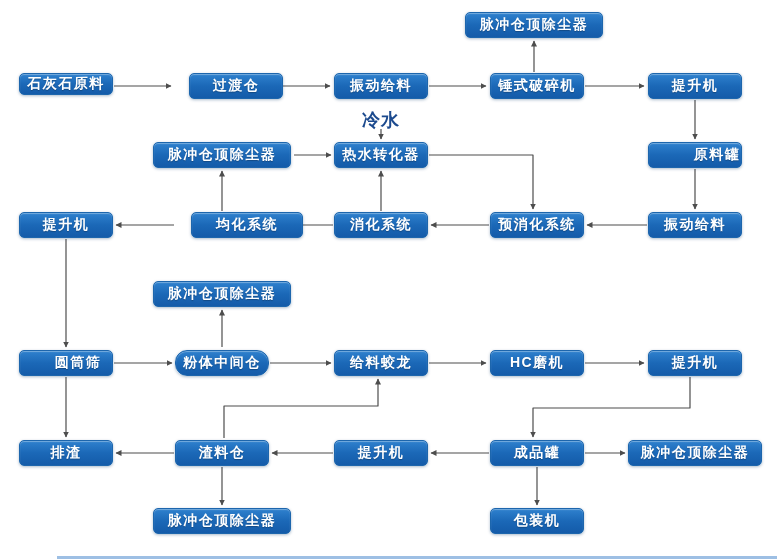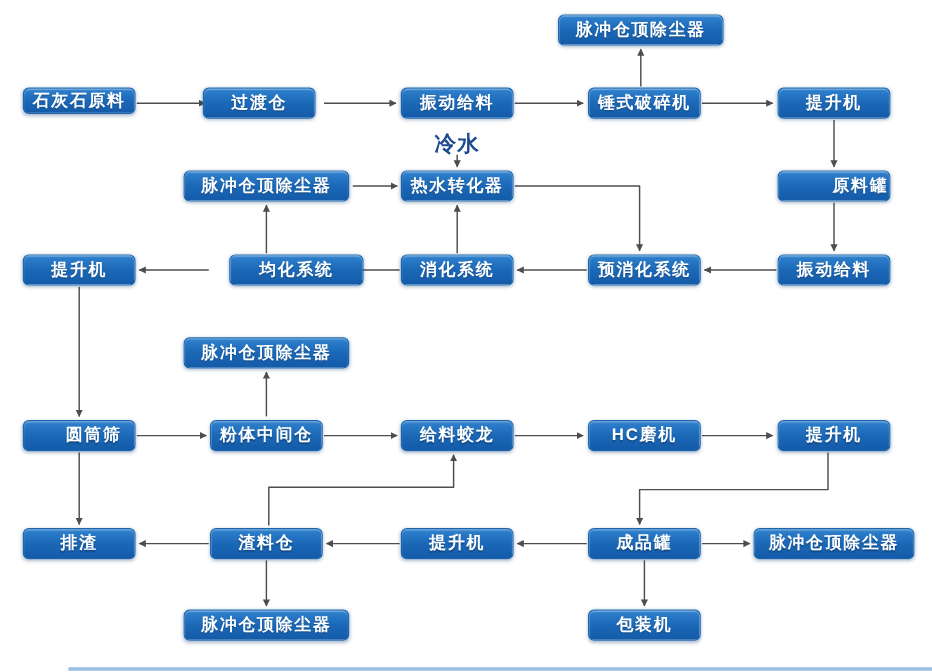--- a/index.html
+++ b/index.html
@@ -80,36 +80,36 @@
         <polyline points="489,453 431,453" fill="none" stroke="#4d4d4d" stroke-width="1.2" stroke-linejoin="round" marker-end="url(#arrowhead)"></polyline>
         <polyline points="333,453 272,453" fill="none" stroke="#4d4d4d" stroke-width="1.2" stroke-linejoin="round" marker-end="url(#arrowhead)"></polyline>
         <polyline points="174,453 116,453" fill="none" stroke="#4d4d4d" stroke-width="1.2" stroke-linejoin="round" marker-end="url(#arrowhead)"></polyline>
         <polyline points="224,438 224,406 378,406 378,379" fill="none" stroke="#4d4d4d" stroke-width="1.2" stroke-linejoin="round" marker-end="url(#arrowhead)"></polyline>
         <polyline points="222,467 222,505" fill="none" stroke="#4d4d4d" stroke-width="1.2" stroke-linejoin="round" marker-end="url(#arrowhead)"></polyline>
         <polyline points="537,467 537,505" fill="none" stroke="#4d4d4d" stroke-width="1.2" stroke-linejoin="round" marker-end="url(#arrowhead)"></polyline>
       </g>
   </svg>
   <div id="node-layer">
       <div class="node" style="left: 19px; top: 73px; width: 94px; height: 22px;">石灰石原料</div>
-      <div class="node" style="left: 169px; top: 73px; width: 94px; height: 26px;">过渡仓</div>
+      <div class="node" style="left: 189px; top: 73px; width: 94px; height: 26px;">过渡仓</div>
       <div class="node" style="left: 334px; top: 73px; width: 94px; height: 26px;">振动给料</div>
       <div class="node" style="left: 490px; top: 73px; width: 94px; height: 26px;">锤式破碎机</div>
       <div class="node" style="left: 648px; top: 73px; width: 94px; height: 26px;">提升机</div>
       <div class="node" style="left: 465px; top: 12px; width: 138px; height: 26px;">脉冲仓顶除尘器</div>
       <div class="node" style="left: 153px; top: 142px; width: 138px; height: 26px;">脉冲仓顶除尘器</div>
       <div class="node" style="left: 334px; top: 142px; width: 94px; height: 26px;">热水转化器</div>
       <div class="node" style="left: 648px; top: 142px; width: 94px; height: 26px; padding-left: 44px;">原料罐</div>
       <div class="node" style="left: 19px; top: 212px; width: 94px; height: 26px;">提升机</div>
       <div class="node" style="left: 191px; top: 212px; width: 112px; height: 26px;">均化系统</div>
       <div class="node" style="left: 334px; top: 212px; width: 94px; height: 26px;">消化系统</div>
       <div class="node" style="left: 490px; top: 212px; width: 94px; height: 26px;">预消化系统</div>
       <div class="node" style="left: 648px; top: 212px; width: 94px; height: 26px;">振动给料</div>
       <div class="node" style="left: 153px; top: 281px; width: 138px; height: 26px;">脉冲仓顶除尘器</div>
       <div class="node" style="left: 19px; top: 350px; width: 94px; height: 26px; padding-left: 24px;">圆筒筛</div>
-      <div class="node" style="left: 175px; top: 350px; width: 94px; height: 26px;">粉体中间仓</div>
+      <div class="node" style="left: 175px; top: 350px; width: 94px; height: 26px; border-radius: 12px;">粉体中间仓</div>
       <div class="node" style="left: 334px; top: 350px; width: 94px; height: 26px;">给料蛟龙</div>
       <div class="node" style="left: 490px; top: 350px; width: 94px; height: 26px;">HC磨机</div>
       <div class="node" style="left: 648px; top: 350px; width: 94px; height: 26px;">提升机</div>
       <div class="node" style="left: 19px; top: 440px; width: 94px; height: 26px;">排渣</div>
       <div class="node" style="left: 175px; top: 440px; width: 94px; height: 26px;">渣料仓</div>
       <div class="node" style="left: 334px; top: 440px; width: 94px; height: 26px;">提升机</div>
       <div class="node" style="left: 490px; top: 440px; width: 94px; height: 26px; text-align: center;">成品罐</div>
       <div class="node" style="left: 628px; top: 440px; width: 134px; height: 26px;">脉冲仓顶除尘器</div>
       <div class="node" style="left: 153px; top: 508px; width: 138px; height: 26px;">脉冲仓顶除尘器</div>
       <div class="node" style="left: 490px; top: 508px; width: 94px; height: 26px;">包装机</div>

